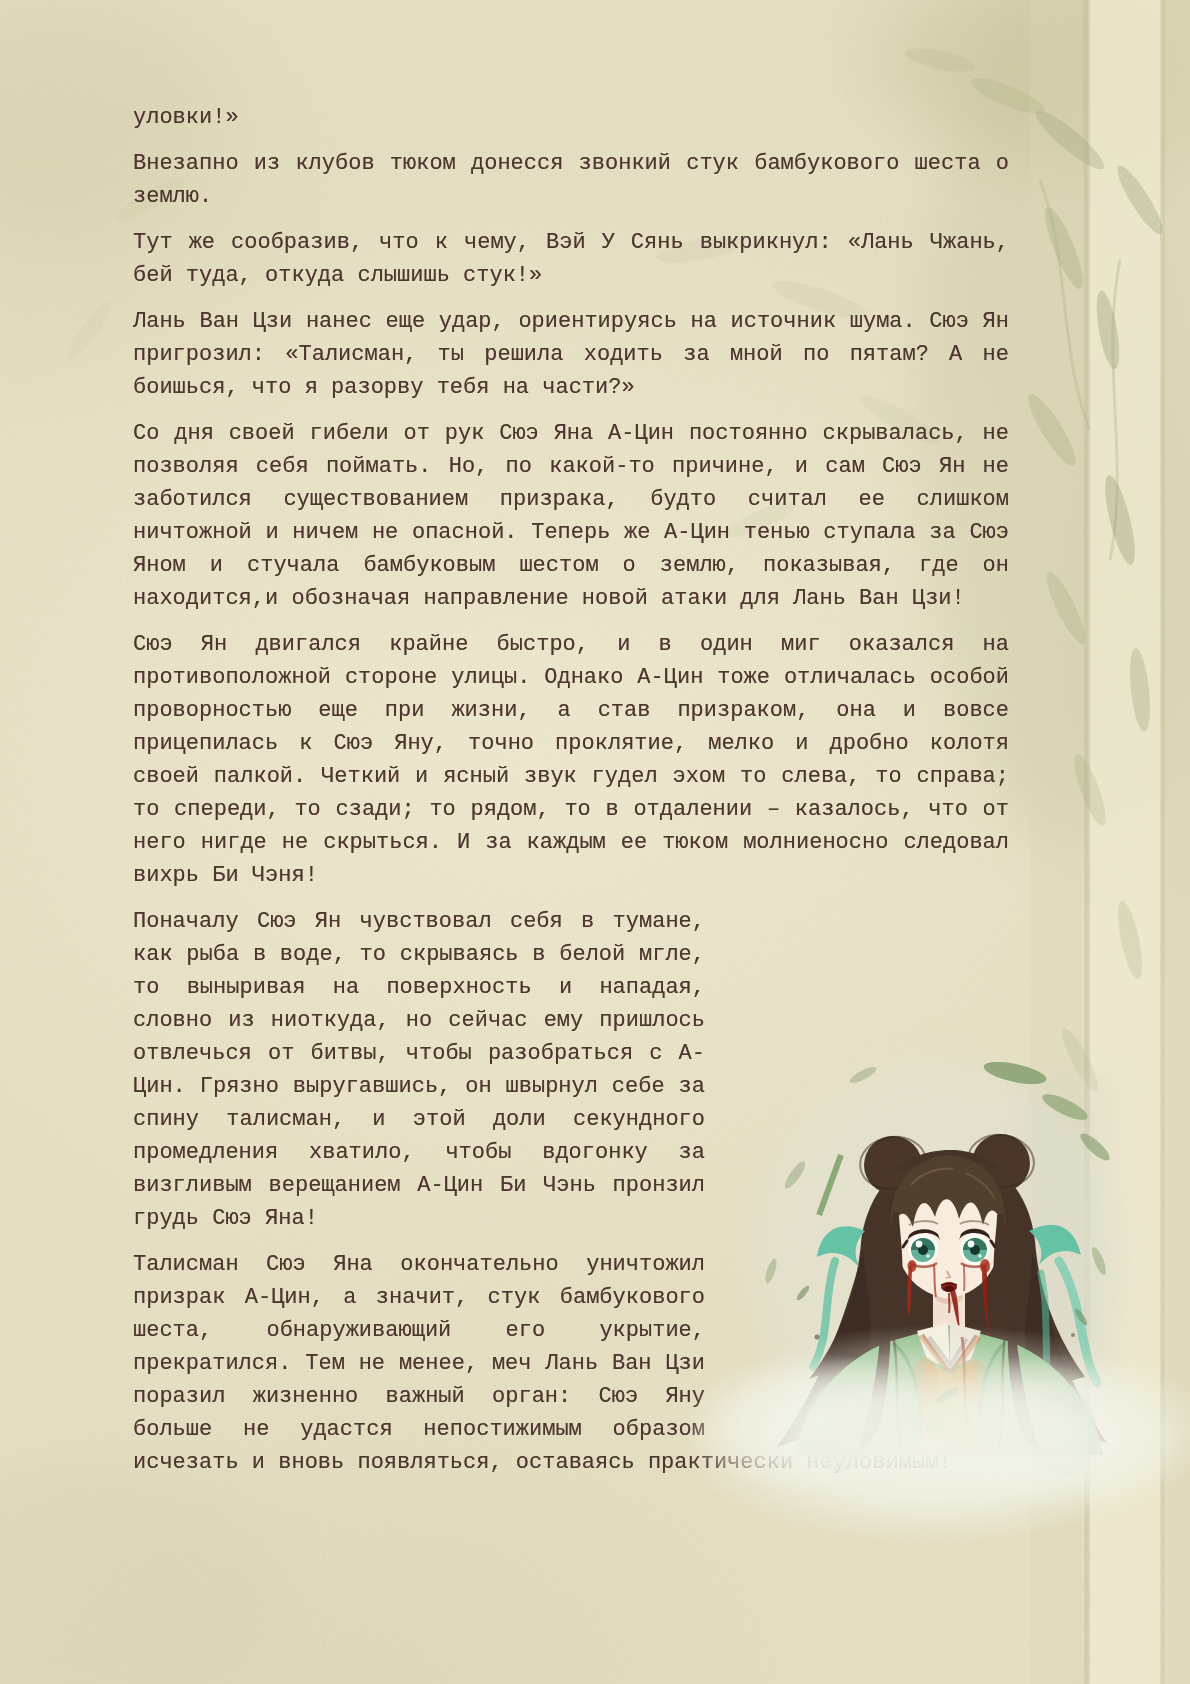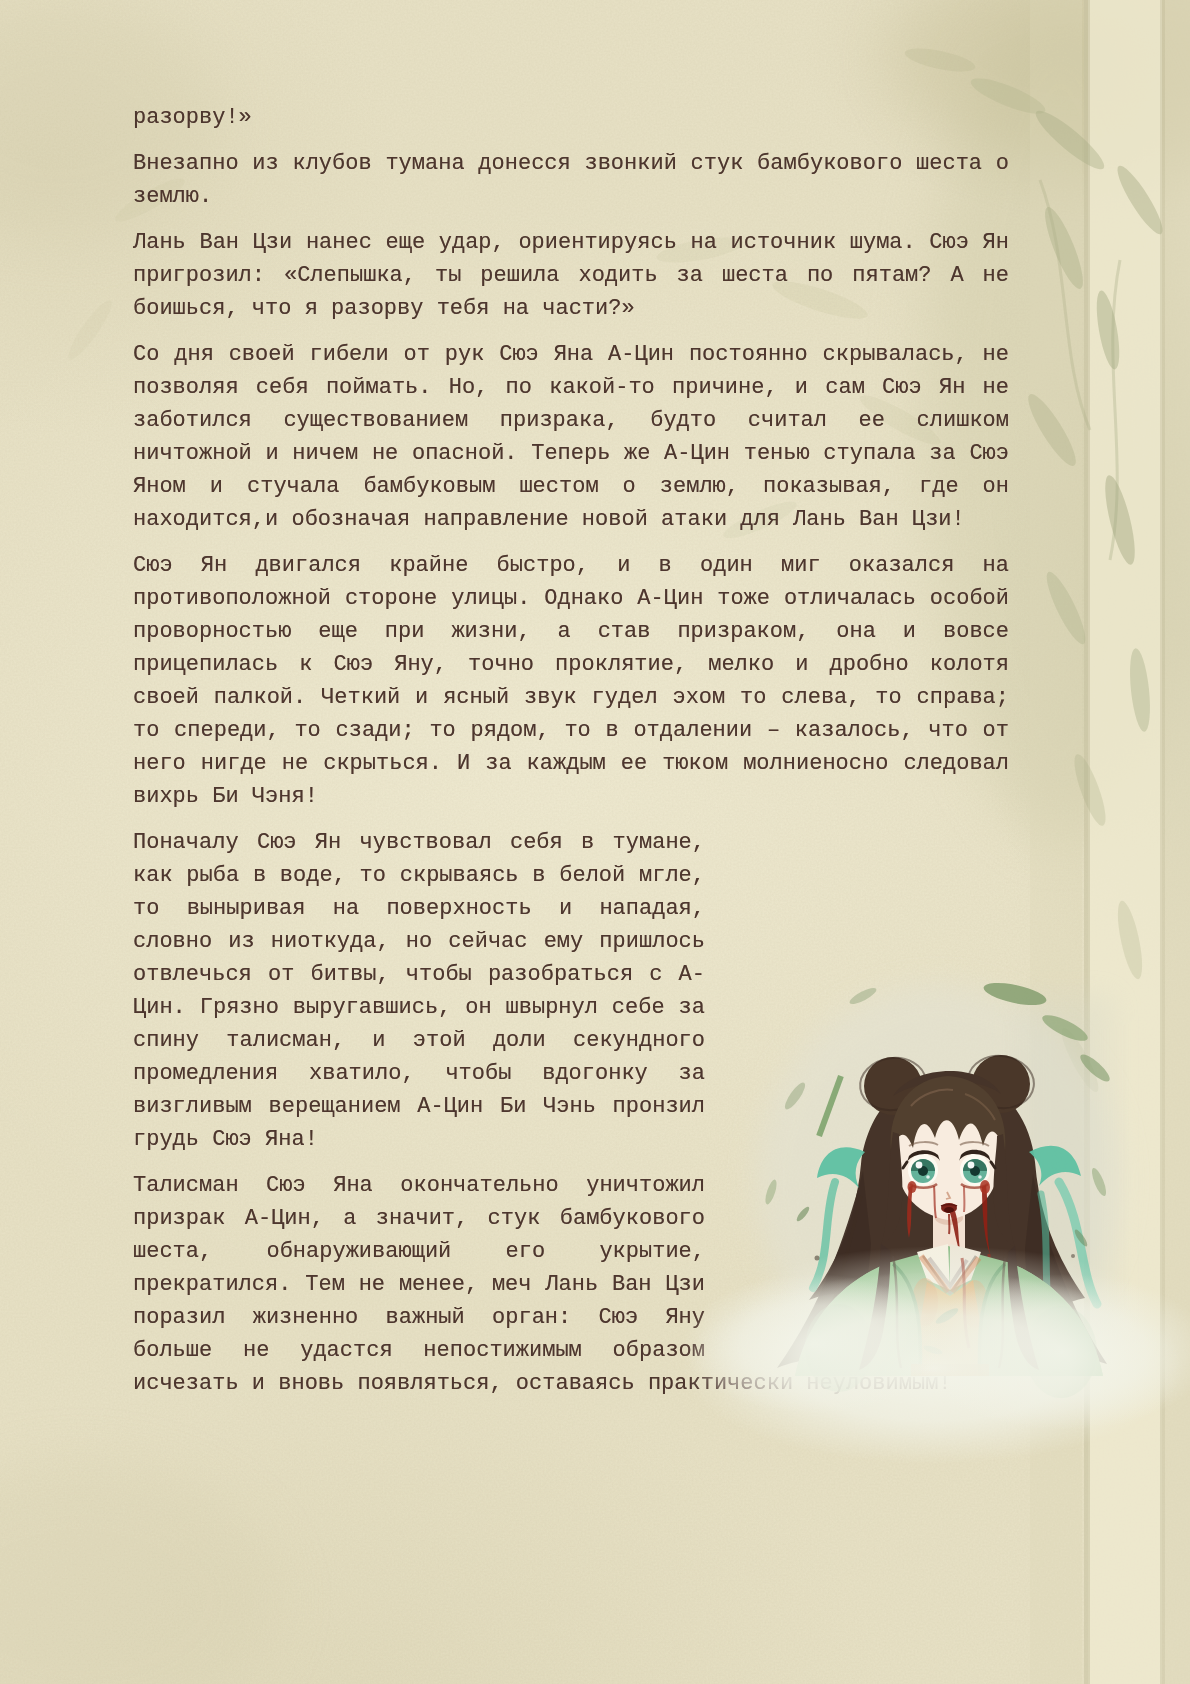--- a/index.html
+++ b/index.html
@@ -81,23 +81,24 @@
       <ellipse cx="820" cy="300" rx="50" ry="11" fill="#b9ba92" opacity=".16" transform="rotate(18 820 300)"></ellipse>
       <ellipse cx="700" cy="250" rx="44" ry="10" fill="#b9ba92" opacity=".13" transform="rotate(-10 700 250)"></ellipse>
       <ellipse cx="900" cy="420" rx="46" ry="10" fill="#b9ba92" opacity=".15" transform="rotate(30 900 420)"></ellipse>
       <ellipse cx="760" cy="520" rx="40" ry="9" fill="#b9ba92" opacity=".12" transform="rotate(-24 760 520)"></ellipse>
       <ellipse cx="150" cy="200" rx="40" ry="9" fill="#bcbd96" opacity=".12" transform="rotate(-30 150 200)"></ellipse>
       <ellipse cx="90" cy="330" rx="36" ry="8" fill="#bcbd96" opacity=".1" transform="rotate(-55 90 330)"></ellipse>
     </g>
   </svg>
 
   <div class="text-col">
-    <p>разорву!»</p>
-    <p>Внезапно из клубов тумана донесся звонкий стук бамбукового шеста о землю.</p>
-    <p>Лань Ван Цзи нанес еще удар, ориентируясь на источник шума. Сюэ Ян пригрозил: «Слепышка, ты решила ходить за шеста по пятам? А не боишься, что я разорву тебя на части?»</p>
+    <p>уловки!»</p>
+    <p>Внезапно из клубов тюком донесся звонкий стук бамбукового шеста о землю.</p>
+    <p>Тут же сообразив, что к чему, Вэй У Сянь выкрикнул: «Лань Чжань, бей туда, откуда слышишь стук!»</p>
+    <p>Лань Ван Цзи нанес еще удар, ориентируясь на источник шума. Сюэ Ян пригрозил: «Талисман, ты решила ходить за мной по пятам? А не боишься, что я разорву тебя на части?»</p>
     <p>Со дня своей гибели от рук Сюэ Яна А-Цин постоянно скрывалась, не позволяя себя поймать. Но, по какой-то причине, и сам Сюэ Ян не заботился существованием призрака, будто считал ее слишком ничтожной и ничем не опасной. Теперь же А-Цин тенью ступала за Сюэ Яном и стучала бамбуковым шестом о землю, показывая, где он находится,и обозначая направление новой атаки для Лань Ван Цзи!</p>
     <p>Сюэ Ян двигался крайне быстро, и в один миг оказался на противоположной стороне улицы. Однако А-Цин тоже отличалась особой проворностью еще при жизни, а став призраком, она и вовсе прицепилась к Сюэ Яну, точно проклятие, мелко и дробно колотя своей палкой. Четкий и ясный звук гудел эхом то слева, то справа; то спереди, то сзади; то рядом, то в отдалении – казалось, что от него нигде не скрыться. И за каждым ее тюком молниеносно следовал вихрь Би Чэня!</p>
 
     <div class="illu-float" role="img" aria-label="Акварельный портрет А-Цин: девушка с каштановыми волосами в двух пучках, бирюзовыми лентами, большими бирюзовыми глазами с кровавыми слезами, кровью у рта, в зеленом ханьфу с горчичным нижним одеянием, среди летящих бамбуковых листьев и тумана">
       <svg viewBox="0 0 372 420" xmlns="http://www.w3.org/2000/svg">
         <defs>
           <filter id="bsoft" x="-60%" y="-60%" width="220%" height="220%">
               <feGaussianBlur stdDeviation="7"></feGaussianBlur>
             </filter>
           <filter id="bsoft2" x="-60%" y="-60%" width="220%" height="220%">

